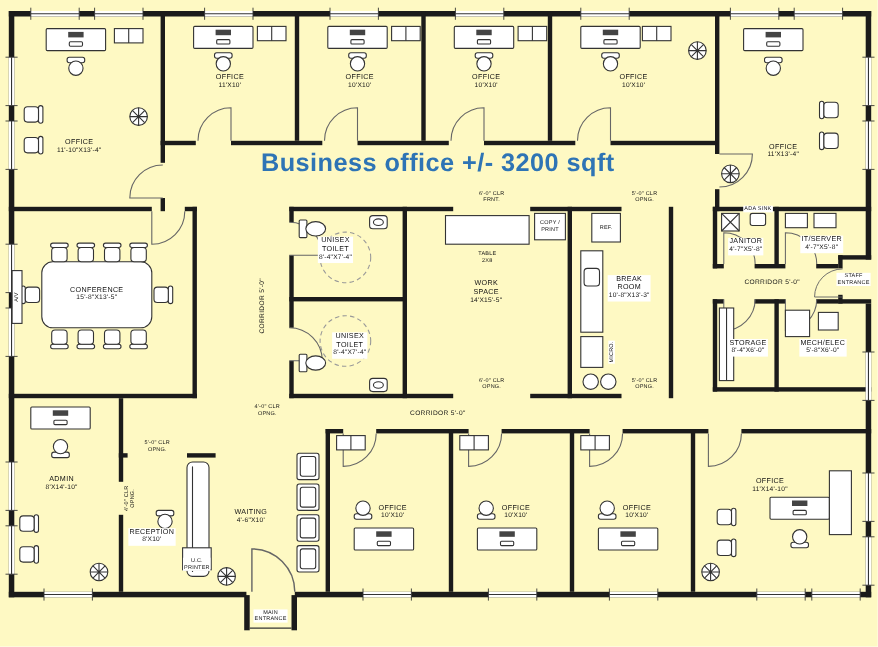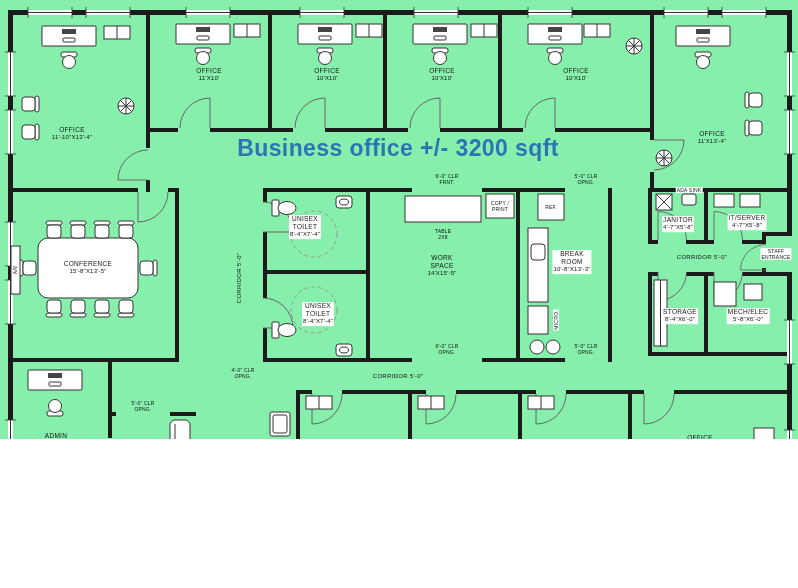--- a/index.html
+++ b/index.html
@@ -1,16 +1,16 @@
 <!DOCTYPE html>
 <html><head>
 <meta charset="utf-8">
 <style>
   html,body{margin:0;padding:0;background:#fff}
-  .plan{position:relative;width:798px;height:439px;background:#86efac;overflow:hidden;
+  .plan{position:relative;width:798px;height:588px;background:#fef9c3;overflow:hidden;
         font-family:"Liberation Sans",sans-serif}
   .plan svg{position:absolute;left:0;top:0}
   .lbl{position:absolute;transform:translate(-50%,-50%);text-align:center;color:#141414;
        font-size:6px;line-height:1.25;white-space:pre-line;letter-spacing:.2px;z-index:2}
   .room .name{display:block;font-size:6.5px;letter-spacing:.3px}
   .room .dims{display:block;font-size:6px}
   .v{transform:translate(-50%,-50%) rotate(-90deg)}
   .bg{background:#fff;padding:0 1px}
   .tiny{font-size:5px;line-height:1.2}
   .cor{font-size:6px;letter-spacing:.3px}

